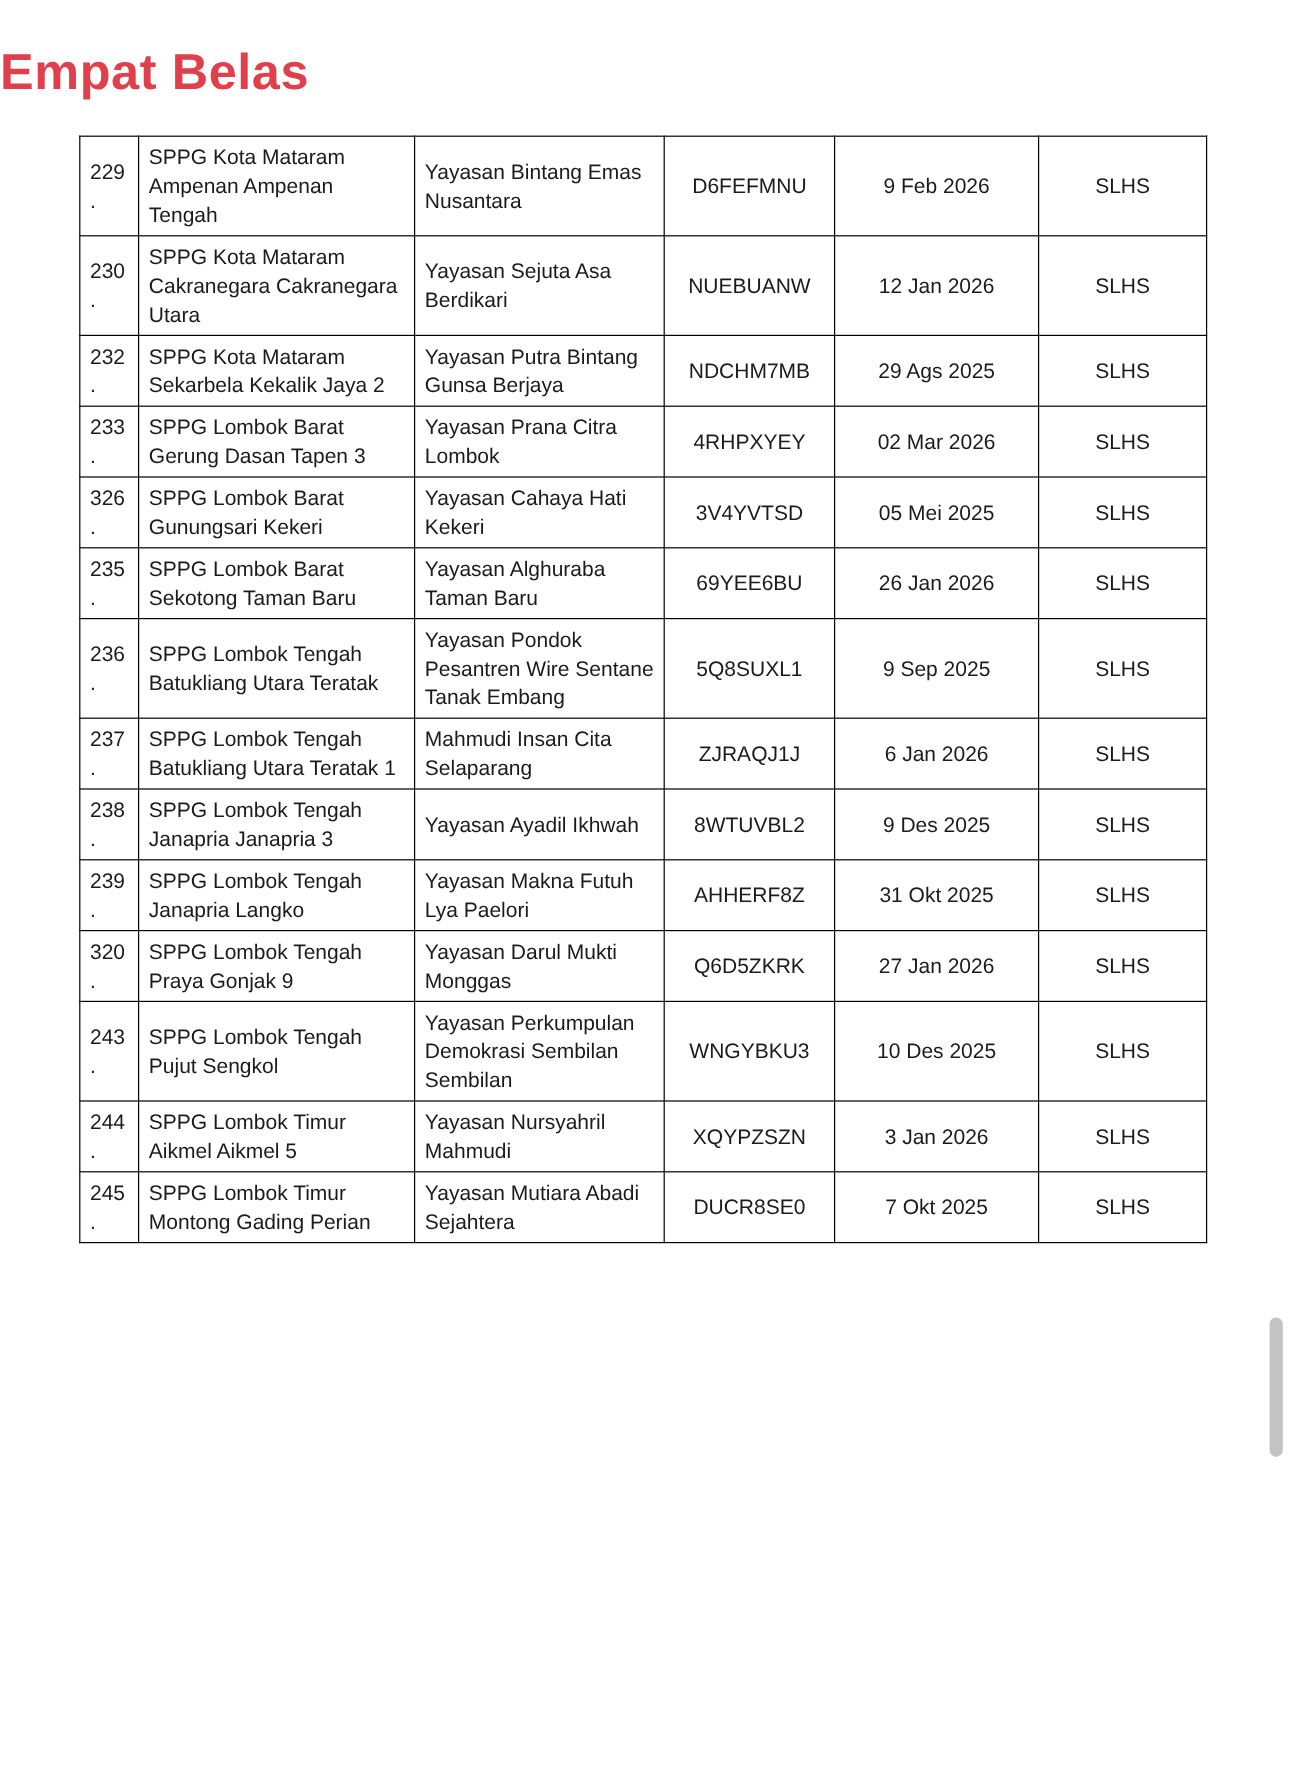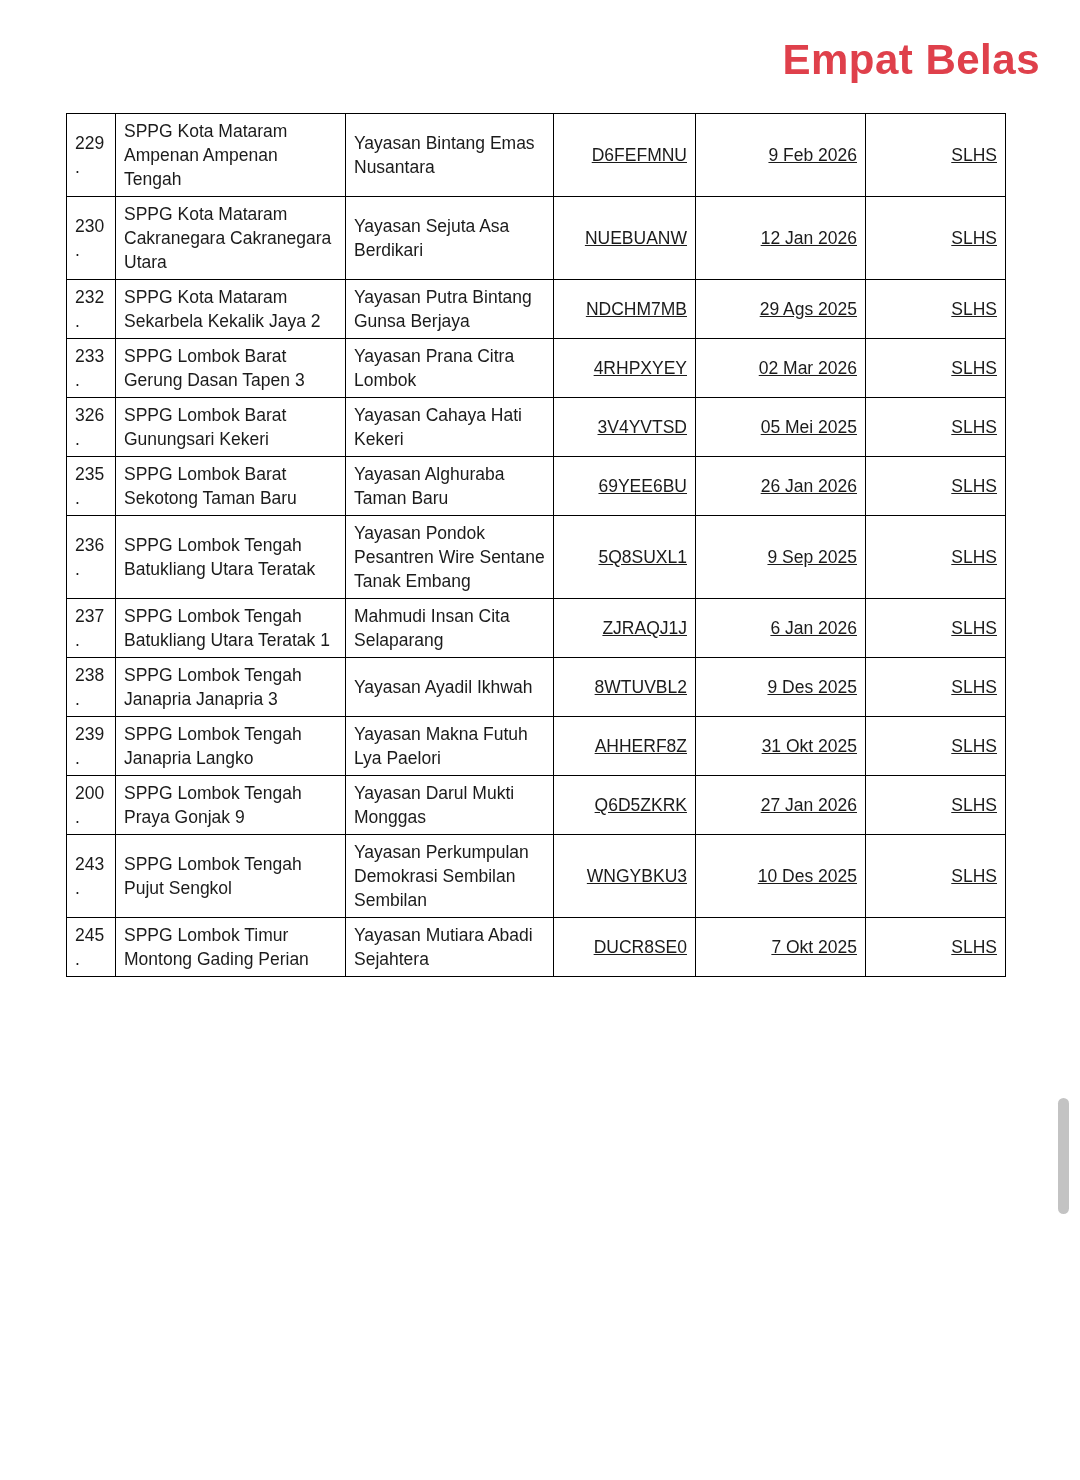--- a/index.html
+++ b/index.html
@@ -10,21 +10,21 @@
     width: 1080px;
     height: 1480px;
     background: #ffffff;
     font-family: "Liberation Sans", sans-serif;
     position: relative;
     overflow: hidden;
   }
   .page-title {
     margin: 34px 0 0 0;
     width: 1040px;
-    text-align: right;
+    text-align: left;
     font-size: 42px;
     font-weight: bold;
     letter-spacing: 0.5px;
     line-height: 52px;
   }
   table.data-table {
     border-collapse: collapse;
     table-layout: fixed;
     width: 939px;
     margin: 27px 0 0 66px;
@@ -39,22 +39,21 @@
     word-wrap: break-word;
   }
   td.c-no {
     padding: 5px 2px 5px 4px;
     text-align: left;
   }
   td.c-sppg, td.c-yayasan {
     text-align: left;
   }
   td.c-code, td.c-date, td.c-status {
-    text-align: right;
-    text-decoration: underline;
+    text-align: center;
   }
   .scrollbar-thumb {
     position: absolute;
     left: 1058px;
     top: 1098px;
     width: 11px;
     height: 116px;
     background: #c3c3c3;
     border-radius: 6px;
   }
@@ -160,39 +159,47 @@
   <tr>
     <td class="c-no">239.</td>
     <td class="c-sppg">SPPG Lombok Tengah Janapria Langko</td>
     <td class="c-yayasan">Yayasan Makna Futuh Lya Paelori</td>
     <td class="c-code">AHHERF8Z</td>
     <td class="c-date">31 Okt 2025</td>
     <td class="c-status">SLHS</td>
   </tr>
 
   <tr>
-    <td class="c-no">200.</td>
+    <td class="c-no">320.</td>
     <td class="c-sppg">SPPG Lombok Tengah Praya Gonjak 9</td>
     <td class="c-yayasan">Yayasan Darul Mukti Monggas</td>
     <td class="c-code">Q6D5ZKRK</td>
     <td class="c-date">27 Jan 2026</td>
     <td class="c-status">SLHS</td>
   </tr>
 
 
 
   <tr>
     <td class="c-no">243.</td>
     <td class="c-sppg">SPPG Lombok Tengah Pujut Sengkol</td>
     <td class="c-yayasan">Yayasan Perkumpulan Demokrasi Sembilan Sembilan</td>
     <td class="c-code">WNGYBKU3</td>
     <td class="c-date">10 Des 2025</td>
     <td class="c-status">SLHS</td>
   </tr>
 
+  <tr>
+    <td class="c-no">244.</td>
+    <td class="c-sppg">SPPG Lombok Timur Aikmel Aikmel 5</td>
+    <td class="c-yayasan">Yayasan Nursyahril Mahmudi</td>
+    <td class="c-code">XQYPZSZN</td>
+    <td class="c-date">3 Jan 2026</td>
+    <td class="c-status">SLHS</td>
+  </tr>
 
   <tr>
     <td class="c-no">245.</td>
     <td class="c-sppg">SPPG Lombok Timur Montong Gading Perian</td>
     <td class="c-yayasan">Yayasan Mutiara Abadi Sejahtera</td>
     <td class="c-code">DUCR8SE0</td>
     <td class="c-date">7 Okt 2025</td>
     <td class="c-status">SLHS</td>
   </tr>
 

